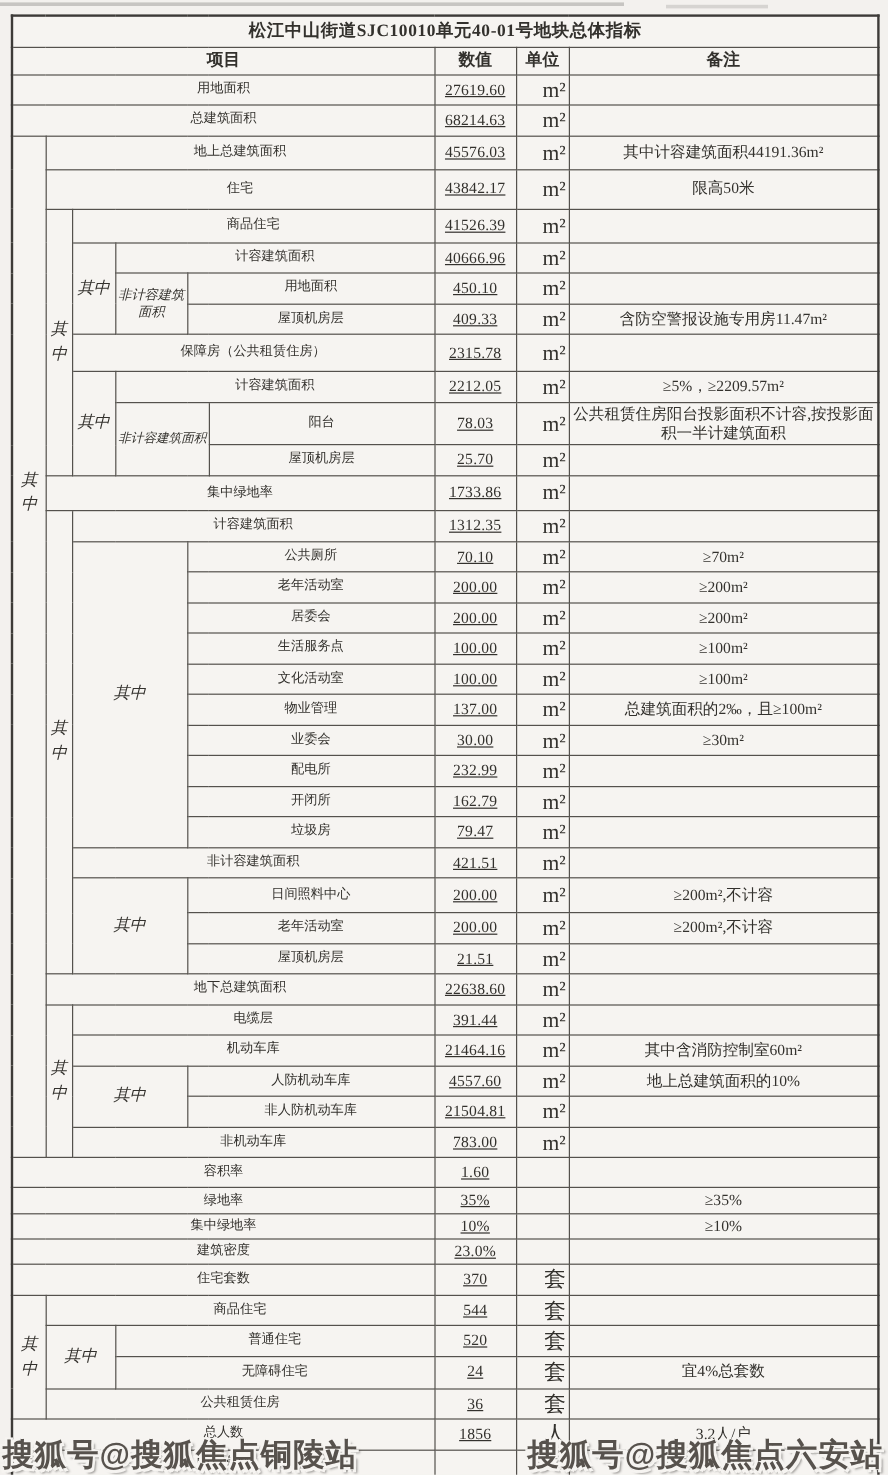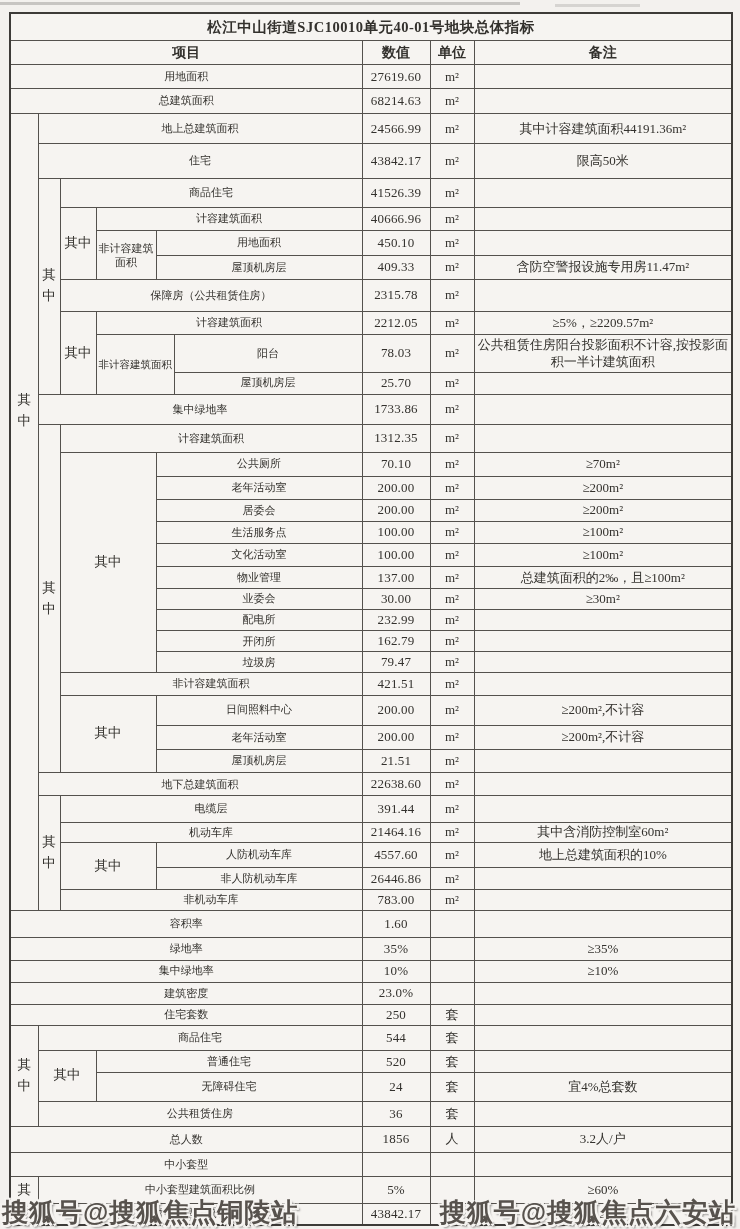--- a/index.html
+++ b/index.html
@@ -19,24 +19,24 @@
   td{
     border:1px solid #54514d;
     text-align:center;vertical-align:middle;
     font-size:13.5px;line-height:1.25;
     padding:1px 2px;overflow:hidden;
     word-break:break-all;
   }
   td.title{font-size:14.5px;font-weight:600;letter-spacing:.5px;}
   td.hdr{font-size:14px;font-weight:700;}
   td.item{font-size:11px;}
-  td.val{font-size:13px;letter-spacing:.2px;}
-  td.unit{font-size:13px;}
+  td.val{font-size:13px;letter-spacing:.2px;text-decoration:underline;}
+  td.unit{font-size:18px;text-align:right;}
   td.rem{font-size:13px;}
-  td.gl{font-size:13.5px;line-height:1.55;}
+  td.gl{font-size:13.5px;line-height:1.55;font-style:italic;}
   td.gl-a{vertical-align:top;padding-top:276px;}
   td.fjr{font-size:11px;line-height:1.3;}
   td.fjr-wide{font-size:10.5px;white-space:nowrap;}
   .wm{
     position:absolute;top:1195px;
     font-family:"Liberation Sans","DejaVu Sans",sans-serif;
     font-weight:bold;font-size:26px;letter-spacing:1px;
     color:#57524d;
     text-shadow:-2px -2px 0 #f6f4f1,2px -2px 0 #f6f4f1,-2px 2px 0 #f6f4f1,2px 2px 0 #f6f4f1,3px 3px 2px rgba(40,38,35,.45);
     white-space:nowrap;
@@ -82,21 +82,21 @@
   <tr style="height:24px">
     <td class="item" colspan="6">总建筑面积</td>
     <td class="val">68214.63</td>
     <td class="unit">m²</td>
     <td class="rem"></td>
   </tr>
 
   <tr style="height:28px">
     <td class="gl gl-a" rowspan="32">其中</td>
     <td class="item" colspan="5">地上总建筑面积</td>
-    <td class="val">24566.99</td>
+    <td class="val">45576.03</td>
     <td class="unit">m²</td>
     <td class="rem">其中计容建筑面积44191.36m²</td>
   </tr>
   <tr style="height:33px">
     <td class="item" colspan="5">住宅</td>
     <td class="val">43842.17</td>
     <td class="unit">m²</td>
     <td class="rem">限高50米</td>
   </tr>
   <tr style="height:28px">
@@ -272,21 +272,21 @@
   </tr>
   <tr style="height:24px">
     <td class="gl" colspan="2" rowspan="2">其中</td>
     <td class="item" colspan="2">人防机动车库</td>
     <td class="val">4557.60</td>
     <td class="unit">m²</td>
     <td class="rem">地上总建筑面积的10%</td>
   </tr>
   <tr style="height:21px">
     <td class="item" colspan="2">非人防机动车库</td>
-    <td class="val">26446.86</td>
+    <td class="val">21504.81</td>
     <td class="unit">m²</td>
     <td class="rem"></td>
   </tr>
   <tr style="height:20px">
     <td class="item" colspan="4">非机动车库</td>
     <td class="val">783.00</td>
     <td class="unit">m²</td>
     <td class="rem"></td>
   </tr>
 
@@ -309,21 +309,21 @@
     <td class="rem">≥10%</td>
   </tr>
   <tr style="height:21px">
     <td class="item" colspan="6">建筑密度</td>
     <td class="val">23.0%</td>
     <td class="unit"></td>
     <td class="rem"></td>
   </tr>
   <tr style="height:20px">
     <td class="item" colspan="6">住宅套数</td>
-    <td class="val">250</td>
+    <td class="val">370</td>
     <td class="unit">套</td>
     <td class="rem"></td>
   </tr>
 
   <tr style="height:24px">
     <td class="gl" rowspan="4">其中</td>
     <td class="item" colspan="5">商品住宅</td>
     <td class="val">544</td>
     <td class="unit">套</td>
     <td class="rem"></td>

